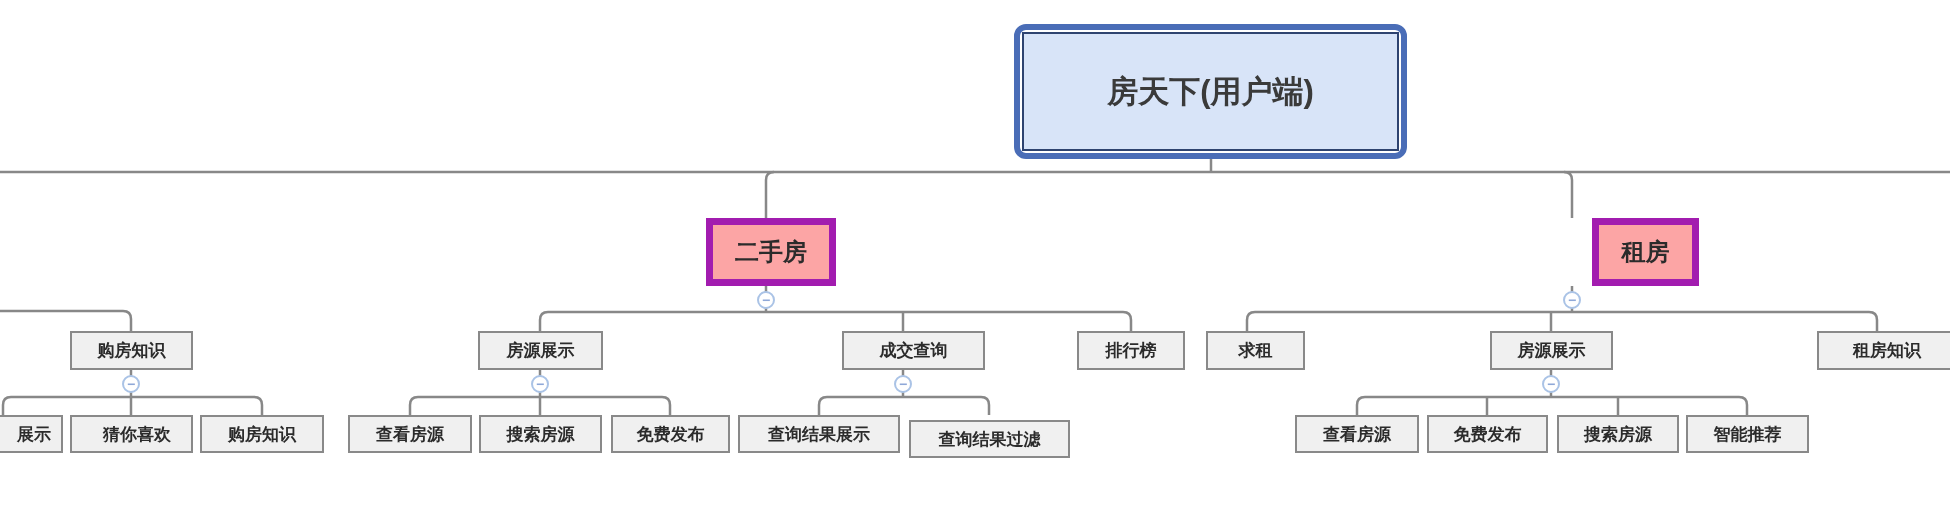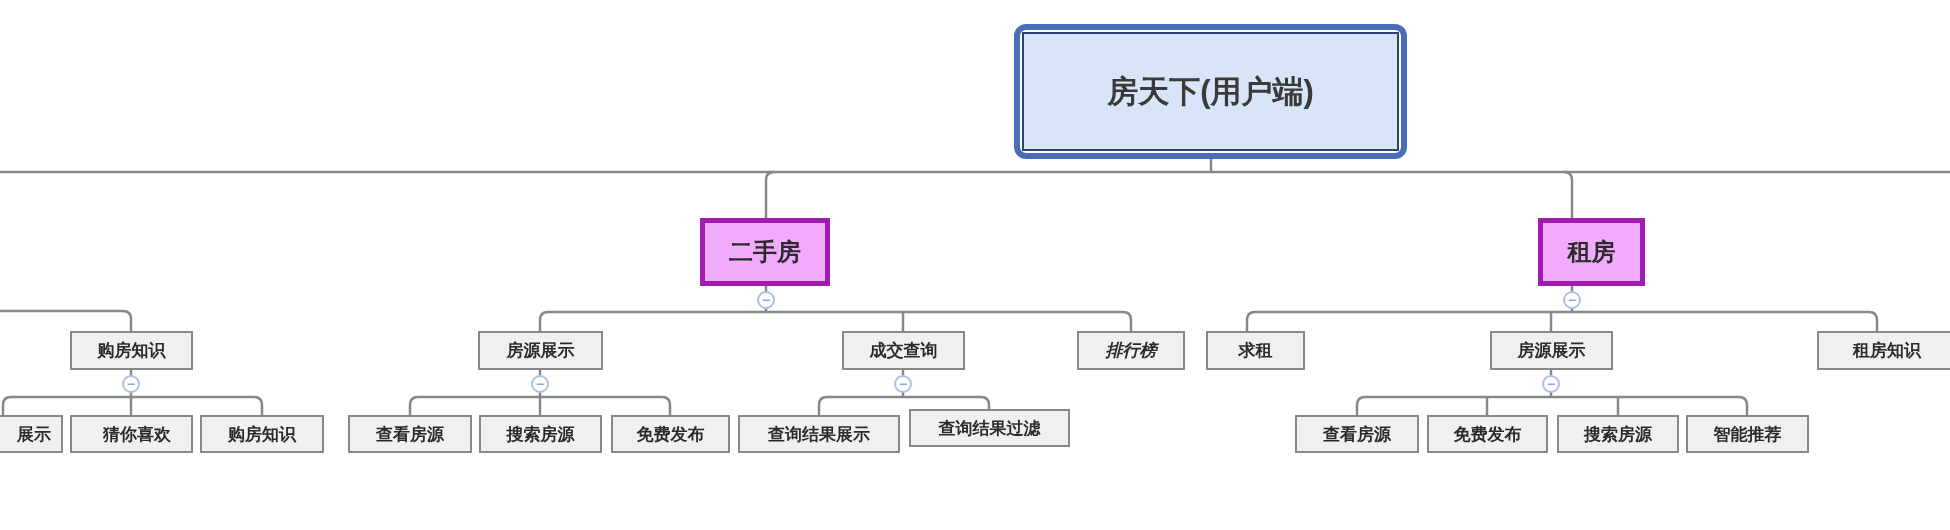--- a/index.html
+++ b/index.html
@@ -18,23 +18,24 @@
     font-weight:bold;
     color:#2b2b2b;
     white-space:nowrap;
   }
   .leaf{
     background:#f0f0f0;
     border:2px solid #898989;
     font-size:17px;
   }
   .branch{
-    background:#f0abfc;
-    border:5px solid #a21caf;
+    background:#fca5a5;
+    border:7px solid #a21caf;
     font-size:24px;
+    margin-left:6px;
   }
   .root-outer{
     position:absolute;
     box-sizing:border-box;
     border:6px solid #4a6db7;
     border-radius:12px;
     background:#ffffff;
     padding:2px;
   }
   .root-inner{
@@ -100,38 +101,38 @@
       <path d="M1487 397 L1487 415"></path>
       <path d="M1618 397 L1618 415"></path>
     </g>
   </svg>
 
   <div class="root-outer" style="left:1014px;top:24px;width:393px;height:135px;">
     <div class="root-inner">房天下(用户端)</div>
   </div>
 
   <div class="topic branch" style="left:700px;top:218px;width:130px;height:68px;">二手房</div>
-  <div class="topic branch" style="left:1538px;top:218px;width:107px;height:68px;">租房</div>
+  <div class="topic branch" style="left:1586px;top:218px;width:107px;height:68px;">租房</div>
 
   <div class="topic leaf" style="left:70px;top:331px;width:123px;height:39px;">购房知识</div>
   <div class="topic leaf" style="left:478px;top:331px;width:125px;height:39px;">房源展示</div>
-  <div class="topic leaf" style="left:842px;top:331px;width:123px;height:39px;">成交查询</div>
-  <div class="topic leaf" style="left:1077px;top:331px;width:108px;height:39px;font-style:italic;">排行榜</div>
+  <div class="topic leaf" style="left:842px;top:331px;width:143px;height:39px;">成交查询</div>
+  <div class="topic leaf" style="left:1077px;top:331px;width:108px;height:39px;">排行榜</div>
   <div class="topic leaf" style="left:1206px;top:331px;width:99px;height:39px;">求租</div>
   <div class="topic leaf" style="left:1490px;top:331px;width:123px;height:39px;">房源展示</div>
   <div class="topic leaf" style="left:1817px;top:331px;width:140px;height:39px;">租房知识</div>
 
   <div class="topic leaf" style="left:-57px;top:415px;width:120px;height:38px;justify-content:flex-end;padding-right:10px;">展示</div>
   <div class="topic leaf" style="left:70px;top:415px;width:123px;height:38px;padding-left:11px;">猜你喜欢</div>
   <div class="topic leaf" style="left:200px;top:415px;width:124px;height:38px;">购房知识</div>
   <div class="topic leaf" style="left:348px;top:415px;width:124px;height:38px;">查看房源</div>
   <div class="topic leaf" style="left:479px;top:415px;width:123px;height:38px;">搜索房源</div>
   <div class="topic leaf" style="left:611px;top:415px;width:119px;height:38px;">免费发布</div>
   <div class="topic leaf" style="left:738px;top:415px;width:162px;height:38px;font-family:Liberation Serif, serif;">查询结果展示</div>
-  <div class="topic leaf" style="left:909px;top:409px;width:161px;height:38px;">查询结果过滤</div>
+  <div class="topic leaf" style="left:909px;top:420px;width:161px;height:38px;">查询结果过滤</div>
   <div class="topic leaf" style="left:1295px;top:415px;width:124px;height:38px;">查看房源</div>
   <div class="topic leaf" style="left:1427px;top:415px;width:121px;height:38px;">免费发布</div>
   <div class="topic leaf" style="left:1557px;top:415px;width:122px;height:38px;">搜索房源</div>
   <div class="topic leaf" style="left:1686px;top:415px;width:123px;height:38px;">智能推荐</div>
 
   <div class="collapse" style="left:757px;top:291px;">−</div>
   <div class="collapse" style="left:1563px;top:291px;">−</div>
   <div class="collapse" style="left:122px;top:375px;">−</div>
   <div class="collapse" style="left:531px;top:375px;">−</div>
   <div class="collapse" style="left:894px;top:375px;">−</div>

